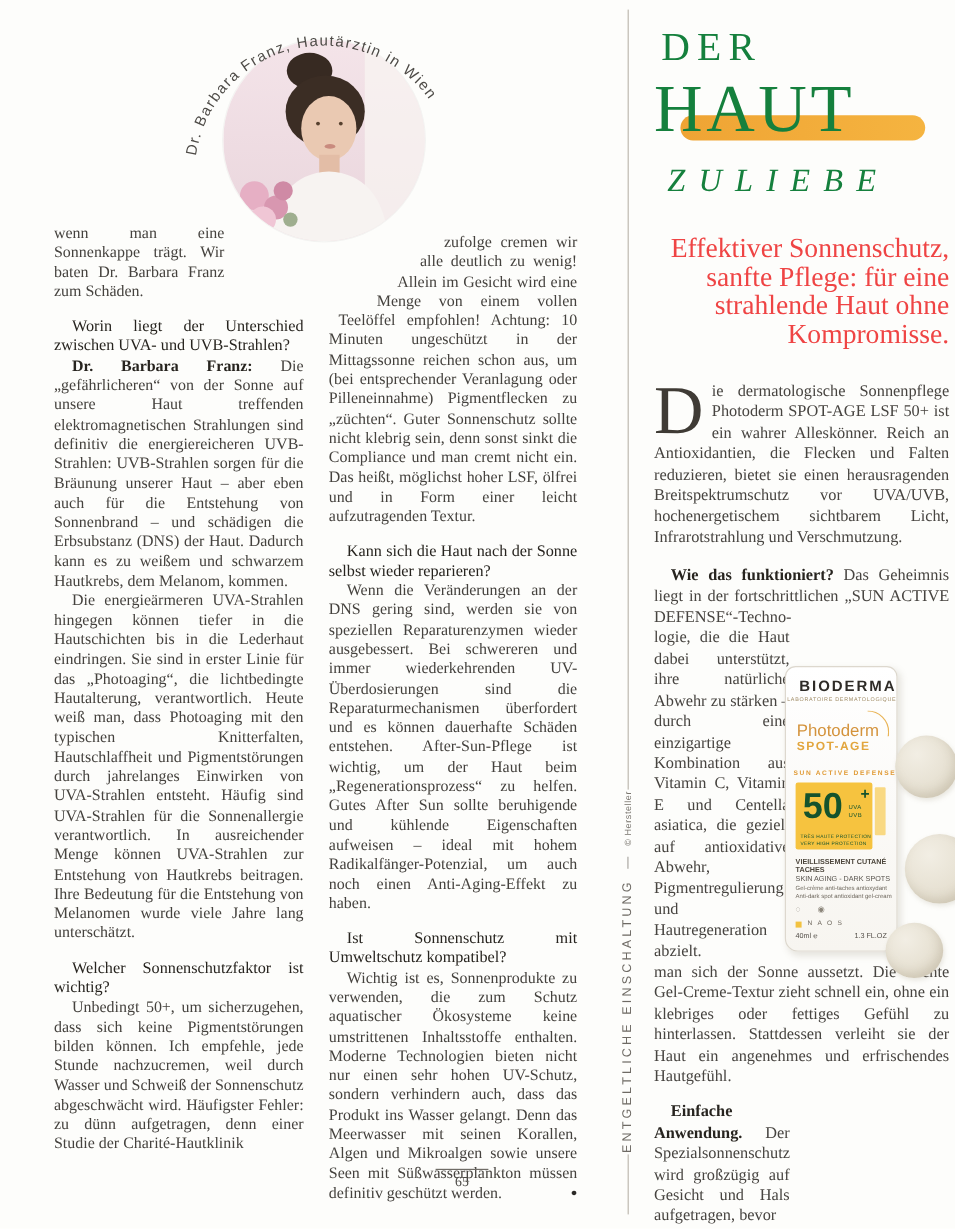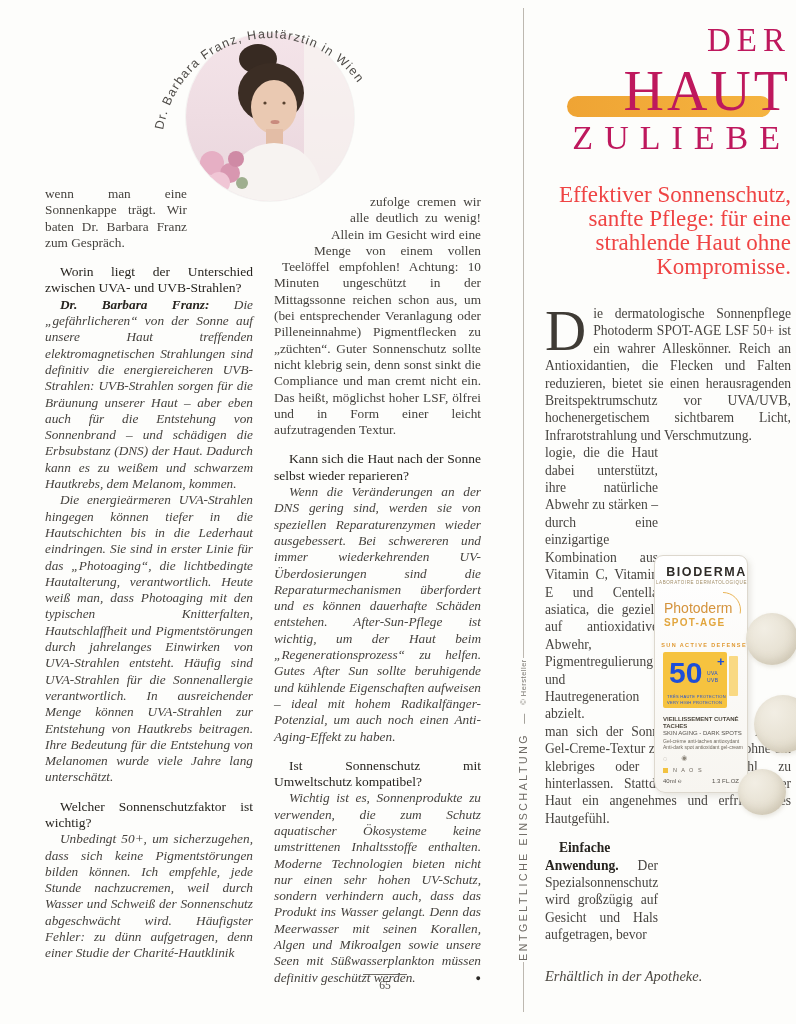--- a/index.html
+++ b/index.html
@@ -4,21 +4,21 @@
 <style>
   html,body{margin:0;padding:0;background:#ffffff;}
   .page{position:relative;width:796px;height:1024px;background:#fdfdfb;overflow:hidden;
         font-family:"Liberation Serif",serif;}
 
   
   .art{position:absolute;font-size:13.3px;line-height:16.3px;color:#45423e;text-align:justify;}
   #col1{left:45px;top:186px;width:208px;}
   #col2{left:274px;top:194px;width:207px;}
   .art p{margin:0;}
-  .art p.ind{text-indent:15px;font-style:italic;}
+  .art p.ind{text-indent:15px;}
   .art h3{margin:13px 0 0 0;font-size:13.5px;line-height:16.3px;color:#27241f;
           text-indent:15px;font-weight:normal;}
   .sp{float:left;clear:left;}
   .spr{float:right;width:66px;height:33px;}
   b.lead{color:#27241f;}
   .endmark{float:right;font-size:9px;line-height:16px;color:#2b2926;}
 
   
   #photo{position:absolute;left:186px;top:33px;width:168px;height:168px;border-radius:50%;
          overflow:hidden;box-shadow:0 0 0 1px rgba(0,0,0,.04);}
@@ -37,27 +37,27 @@
   #vcredit .dash{color:#8a867f;font-size:10px;}
   #vcredit .supplier{font-size:7.5px;letter-spacing:.5px;color:#7a766f;}
 
   
   #footrule{position:absolute;left:363px;top:974px;width:44px;height:1px;background:#6f6c66;}
   #pagenum{position:absolute;left:363px;top:979px;width:44px;text-align:center;
            font-size:11.5px;color:#4c4a46;}
 
   
   #ad{position:absolute;left:545px;top:24px;width:246px;color:#44413c;}
-  .ad-title{text-align:right;color:#be185d;}
+  .ad-title{text-align:left;color:#15803d;}
   #t1{font-size:33px;line-height:33px;letter-spacing:6px;padding-left:6px;}
   #t2wrap{position:relative;margin-top:6px;height:58px;}
   #hl{position:absolute;left:22px;right:20px;top:33px;height:21px;border-radius:11px;
       background:linear-gradient(90deg,#efa434,#f5b440);}
   #t2{position:relative;font-size:56px;line-height:56px;letter-spacing:3px;}
-  #t3{margin-top:2px;font-size:34px;line-height:30px;letter-spacing:11px;padding-left:11px;}
+  #t3{margin-top:14px;font-size:27px;line-height:30px;letter-spacing:11px;padding-left:11px;font-style:italic;}
   #subtitle{margin-top:30px;font-size:23px;line-height:24px;color:#ef4444;text-align:right;}
   .adp{font-size:13.6px;line-height:17.4px;text-align:justify;margin:0;color:#474440;}
   .adp.ind{text-indent:14px;}
   #p1{margin-top:26px;}
   #p2{margin-top:14px;}
   .narrow{width:113px;}
   #p3lead{margin-top:12px;}
   .dropcap{float:left;font-size:57px;line-height:46px;padding:3px 7px 0 0;color:#3f3b35;}
   #avail{margin-top:24px;font-style:italic;font-size:14.5px;color:#4a463f;text-align:left;}
 
@@ -71,21 +71,21 @@
   .tb{position:absolute;left:0;width:100%;text-align:right;}
   #brand{top:9px;font-size:12.5px;font-weight:bold;letter-spacing:1.6px;color:#2e2b27;}
   #brandsub{top:24px;font-size:4.5px;letter-spacing:.6px;color:#a08c66;}
   #pline{top:44px;font-size:14px;color:#d4933c;text-align:left;left:9px;width:auto;}
   #pvariant{top:61px;font-size:10px;font-weight:bold;letter-spacing:1.2px;color:#e2a63e;
             text-align:left;left:9px;width:auto;}
   #swoosh{position:absolute;top:36px;right:6px;width:34px;height:34px;border:1.5px solid #e9b456;
           border-radius:50%;clip-path:polygon(50% 0,100% 0,100% 60%,50% 60%);}
   #tech{top:86px;font-size:5.5px;letter-spacing:1.4px;color:#e09a35;font-weight:bold;}
   #spfbox{position:absolute;left:8px;top:96px;width:64px;height:56px;background:#f6c33f;
-          border-radius:2px;color:#1d4ed8;}
+          border-radius:2px;color:#14532d;}
   #spfval{position:absolute;left:6px;top:4px;font-size:30px;font-weight:bold;line-height:34px;}
   #spfplus{position:absolute;left:54px;top:2px;font-size:13px;font-weight:bold;}
   .spfside{position:absolute;left:44px;font-size:5px;letter-spacing:.4px;}
   #uva{top:18px;} #uvb{top:25px;}
   .protline{position:absolute;left:4px;font-size:4px;letter-spacing:.3px;white-space:nowrap;}
   #prot1{top:42px;} #prot2{top:48px;}
   #spftab{position:absolute;left:74px;top:100px;width:9px;height:40px;background:#f9d983;
           border-radius:1px;}
   #claimfr1{top:160px;font-size:6px;font-weight:bold;color:#4c463c;text-align:left;left:8px;}
   #claimfr2{top:167px;font-size:6px;font-weight:bold;color:#4c463c;text-align:left;left:8px;}
@@ -141,21 +141,21 @@
     </svg>
   </div>
   <svg id="arcsvg">
     <defs>
         <path id="arcpath" d="M 22,126 A 108,108 0 0 1 238,126" fill="none"></path>
       </defs>
     <text><textPath href="#arcpath" startOffset="16">Dr. Barbara Franz, Hautärztin in Wien</textPath></text>
   </svg>
 
   <div id="col1" class="art">
-    <p><span class="spr"></span><span>wenn man eine Sonnenkappe trägt. Wir baten Dr. Barbara Franz zum Gespräch.</span></p>
+    <p><span class="spr"></span><span>wenn man eine Sonnenkappe trägt. Wir baten Dr. Barbara Franz zum Schäden.</span></p>
     <h3>Worin liegt der Unterschied zwischen UVA- und UVB-Strahlen?</h3>
     <p class="ind"><b class="lead">Dr. Barbara Franz:</b> <span>Die „gefährlicheren“ von der Sonne auf unsere Haut treffenden elektromagnetischen Strahlungen sind definitiv die energiereicheren UVB-Strahlen: UVB-Strahlen sorgen für die Bräunung unserer Haut – aber eben auch für die Entstehung von Sonnenbrand – und schädigen die Erbsubstanz (DNS) der Haut. Dadurch kann es zu weißem und schwarzem Hautkrebs, dem Melanom, kommen.</span></p>
     <p class="ind">Die energieärmeren UVA-Strahlen hingegen können tiefer in die Hautschichten bis in die Lederhaut eindringen. Sie sind in erster Linie für das „Photoaging“, die lichtbedingte Hautalterung, verantwortlich. Heute weiß man, dass Photoaging mit den typischen Knitterfalten, Hautschlaffheit und Pigmentstörungen durch jahrelanges Einwirken von UVA-Strahlen entsteht. Häufig sind UVA-Strahlen für die Sonnenallergie verantwortlich. In ausreichender Menge können UVA-Strahlen zur Entstehung von Hautkrebs beitragen. Ihre Bedeutung für die Entstehung von Melanomen wurde viele Jahre lang unterschätzt.</p>
     <h3>Welcher Sonnenschutzfaktor ist wichtig?</h3>
     <p class="ind">Unbedingt 50+, um sicherzugehen, dass sich keine Pigmentstörungen bilden können. Ich empfehle, jede Stunde nachzucremen, weil durch Wasser und Schweiß der Sonnenschutz abgeschwächt wird. Häufigster Fehler: zu dünn aufgetragen, denn einer Studie der Charité-Hautklinik</p>
   </div>
 
   <div id="col2" class="art">
     <p>
       <span class="sp" style="width:96px;height:16px"></span>
@@ -186,20 +186,21 @@
     <div class="ad-title" id="t1">DER</div>
     <div id="t2wrap" class="ad-title">
       <div id="hl"></div>
       <div id="t2">HAUT</div>
     </div>
     <div class="ad-title" id="t3">ZULIEBE</div>
     <div id="subtitle">Effektiver Sonnenschutz, sanfte Pflege: für eine strahlende Haut ohne Kompromisse.</div>
 
     <p id="p1" class="adp"><span class="dropcap">D</span><span>ie dermatologische Sonnenpflege Photoderm SPOT-AGE LSF 50+ ist ein wahrer Alleskönner. Reich an Antioxidantien, die Flecken und Falten reduzieren, bietet sie einen herausragenden Breitspektrumschutz vor UVA/UVB, hochenergetischem sichtbarem Licht, Infrarotstrahlung und Verschmutzung.</span></p>
 
+    <p id="p2" class="adp ind"><b class="lead">Wie das funktioniert?</b> <span>Das Geheimnis liegt in der fortschrittlichen „SUN ACTIVE DEFENSE“-Techno-</span></p>
     <p class="adp narrow">logie, die die Haut dabei unterstützt, ihre natürliche Abwehr zu stärken – durch eine einzigartige Kombination aus Vitamin C, Vitamin E und Centella asiatica, die gezielt auf antioxidative Abwehr, Pigmentregulierung und Hautregeneration abzielt.</p>
 
     <p class="adp">man sich der Sonne aussetzt. Die leichte Gel-Creme-Textur zieht schnell ein, ohne ein klebriges oder fettiges Gefühl zu hinterlassen. Stattdessen verleiht sie der Haut ein angenehmes und erfrischendes Hautgefühl.</p>
     <p id="p3lead" class="adp narrow ind"><b class="lead">Einfache Anwendung.</b> <span>Der Spezialsonnenschutz wird großzügig auf Gesicht und Hals aufgetragen, bevor</span></p>
 
     <p id="avail">Erhältlich in der Apotheke.</p>
   </div>
 
   <div id="product">
     <div id="tube">

